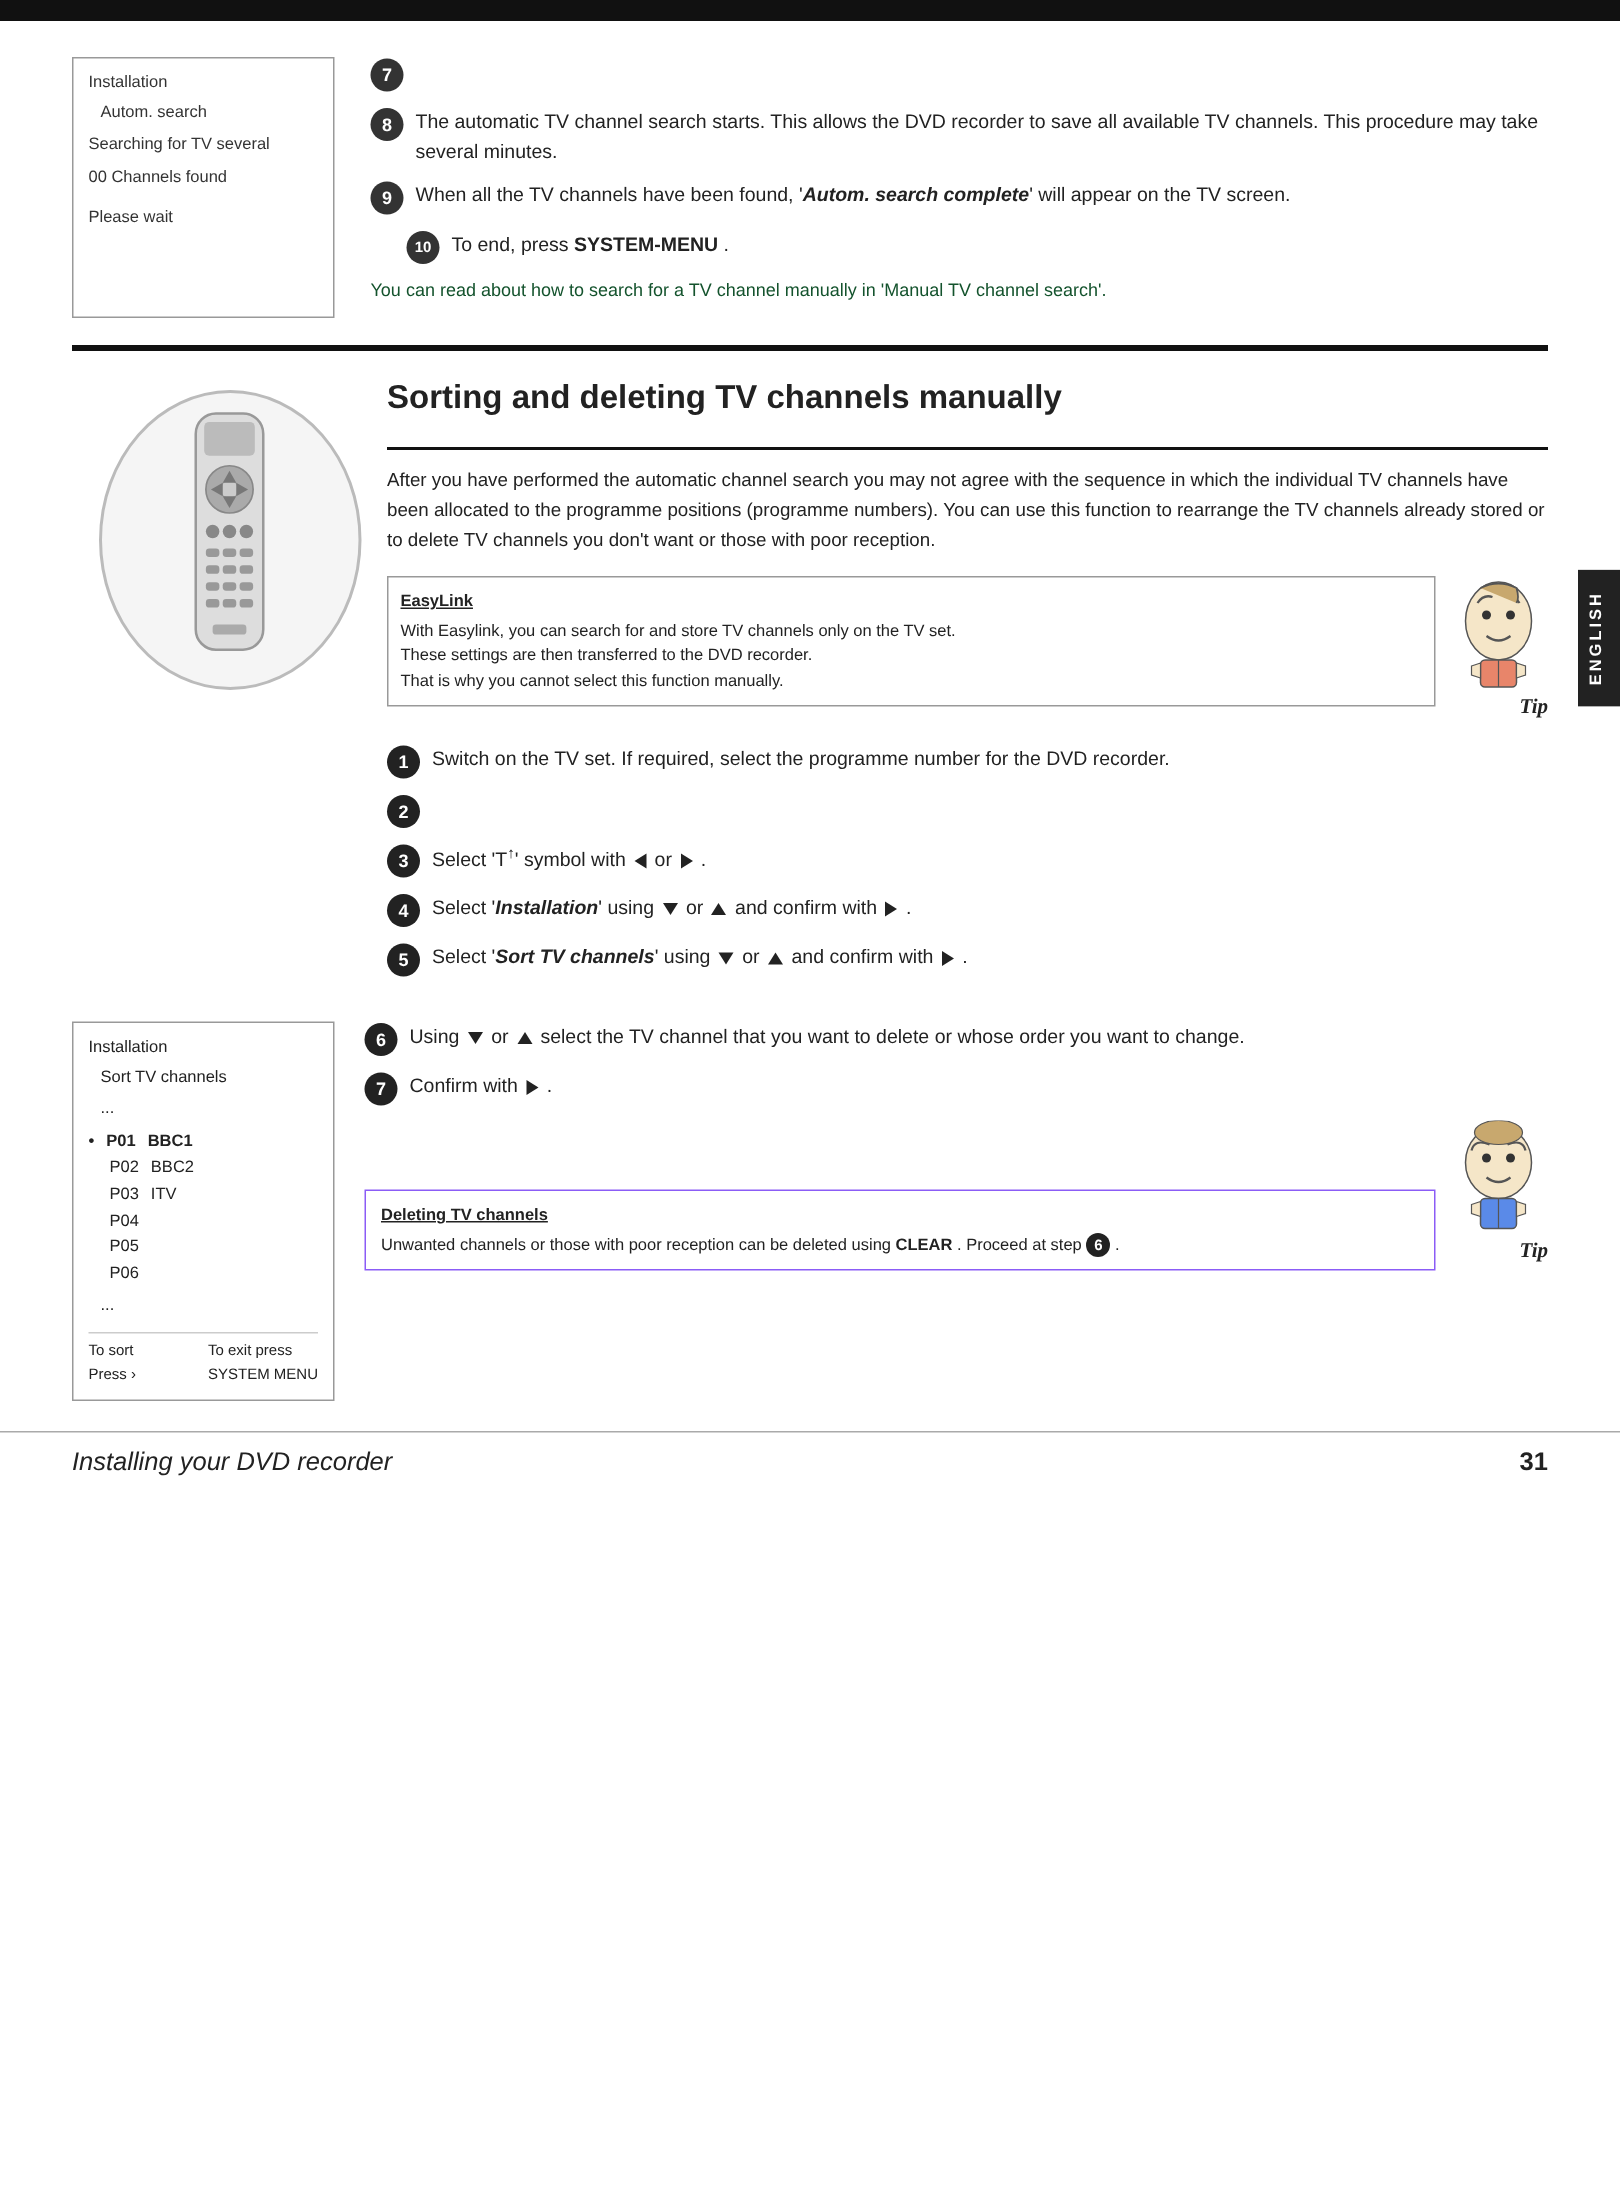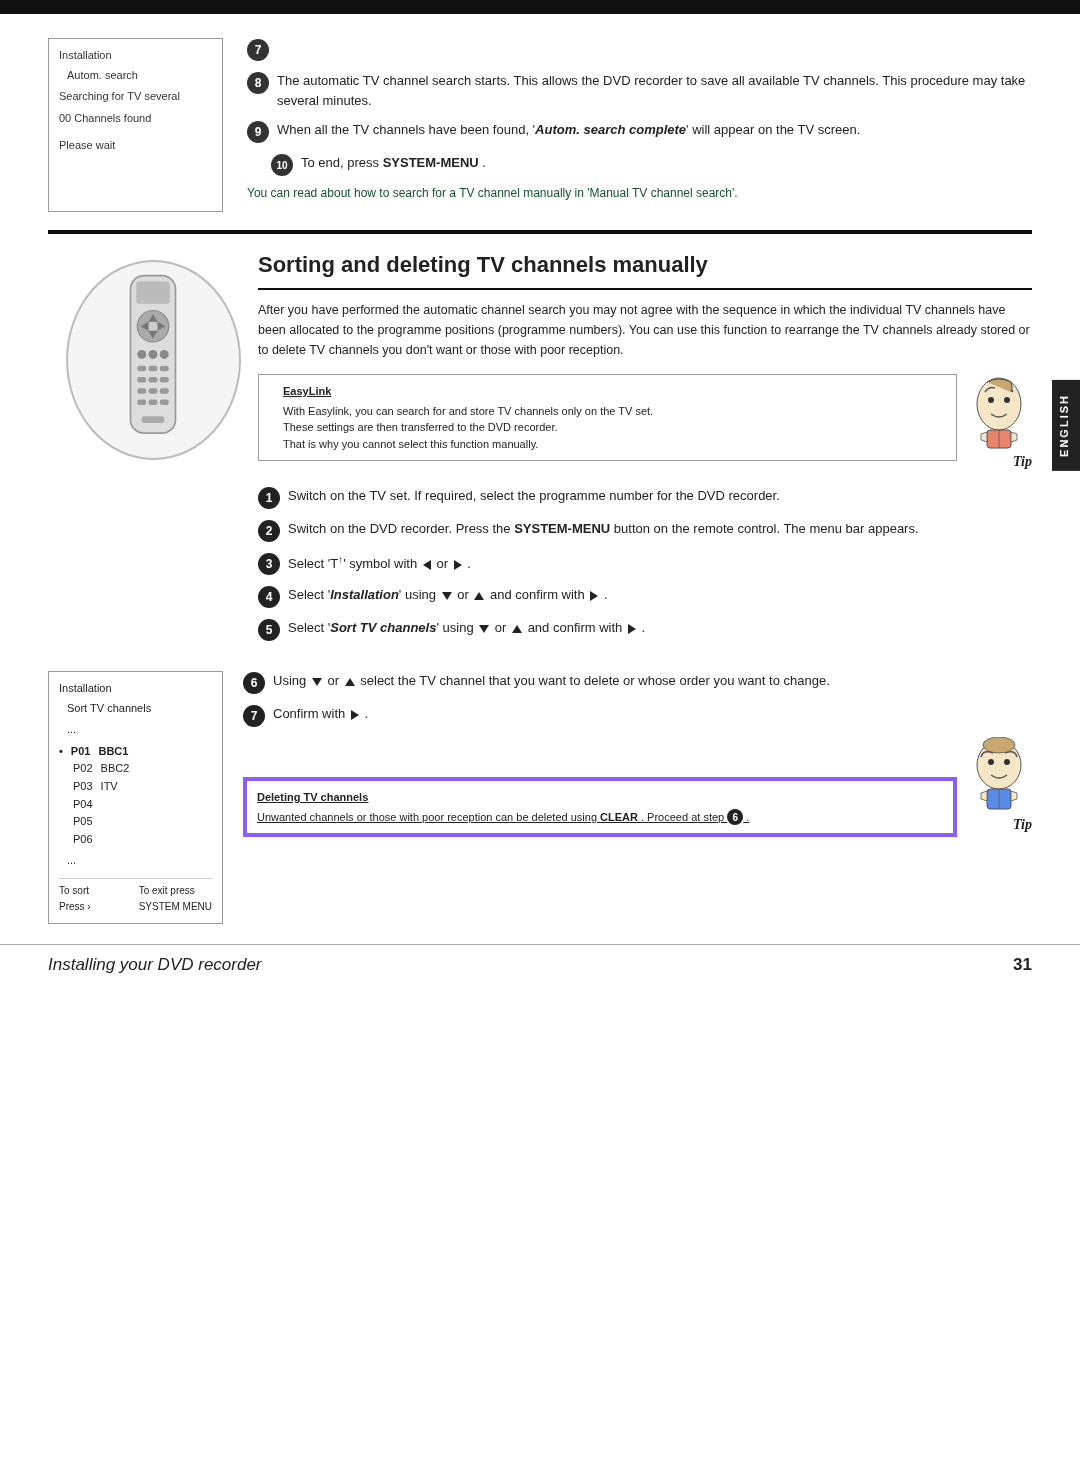--- a/index.html
+++ b/index.html
@@ -140,41 +140,41 @@
     }
 
     .right-col {
       flex: 1;
     }
 
     .section-title {
       font-size: 22px;
       font-weight: bold;
       border-bottom: 2px solid #111;
-      padding-bottom: 10px;
+      padding-bottom: 20px;
       margin-bottom: 10px;
     }
 
     .section-intro {
       font-size: 12.5px;
       line-height: 1.6;
       margin-bottom: 14px;
     }
 
     
     .tip-area {
       display: flex;
       align-items: flex-start;
       gap: 10px;
       margin-bottom: 12px;
     }
 
     .tip-box {
       border: 1px solid #999;
-      padding: 8px 24px;
+      padding: 8px 8px;
       font-size: 11px;
       line-height: 1.5;
       flex: 1;
     }
 
     .tip-box .tip-title {
       font-weight: bold;
       text-decoration: underline;
       margin-bottom: 3px;
       font-size: 11px;
@@ -234,26 +234,25 @@
 
     
     .bottom-tip-area {
       display: flex;
       align-items: flex-end;
       gap: 10px;
       margin-top: 10px;
     }
 
     .del-tip-box {
-      border: 4px solid #8b5cf6;
+      border: 1px solid #8b5cf6;
       padding: 8px 10px;
       font-size: 11px;
       line-height: 1.5;
       flex: 1;
-      text-decoration: underline;
     }
 
     .del-tip-box .del-title {
       font-weight: bold;
       text-decoration: underline;
       margin-bottom: 3px;
     }
 
     
     .english-tab {
@@ -455,21 +454,20 @@
 
       <div class="sort-steps">
 
         <div class="step-row">
           <div class="step-num" style="background:#222;">1</div>
           <div class="step-text">Switch on the TV set. If required, select the programme number for the DVD recorder.</div>
         </div>
 
         <div class="step-row">
           <div class="step-num" style="background:#222;">2</div>
-          <div class="step-text">Switch on the DVD recorder. Press the <b>SYSTEM-MENU</b> button on the remote control. The menu bar appears.</div>
         </div>
 
         <div class="step-row">
           <div class="step-num" style="background:#222;">3</div>
           <div class="step-text">Select 'T<span style="font-size:10px;vertical-align:super;">↑</span>' symbol with <span class="tri-left"></span> or <span class="tri-right"></span> .</div>
         </div>
 
         <div class="step-row">
           <div class="step-num" style="background:#222;">4</div>
           <div class="step-text">Select '<b><i>Installation</i></b>' using <span class="tri-down"></span> or <span class="tri-up"></span> and confirm with <span class="tri-right"></span> .</div>

